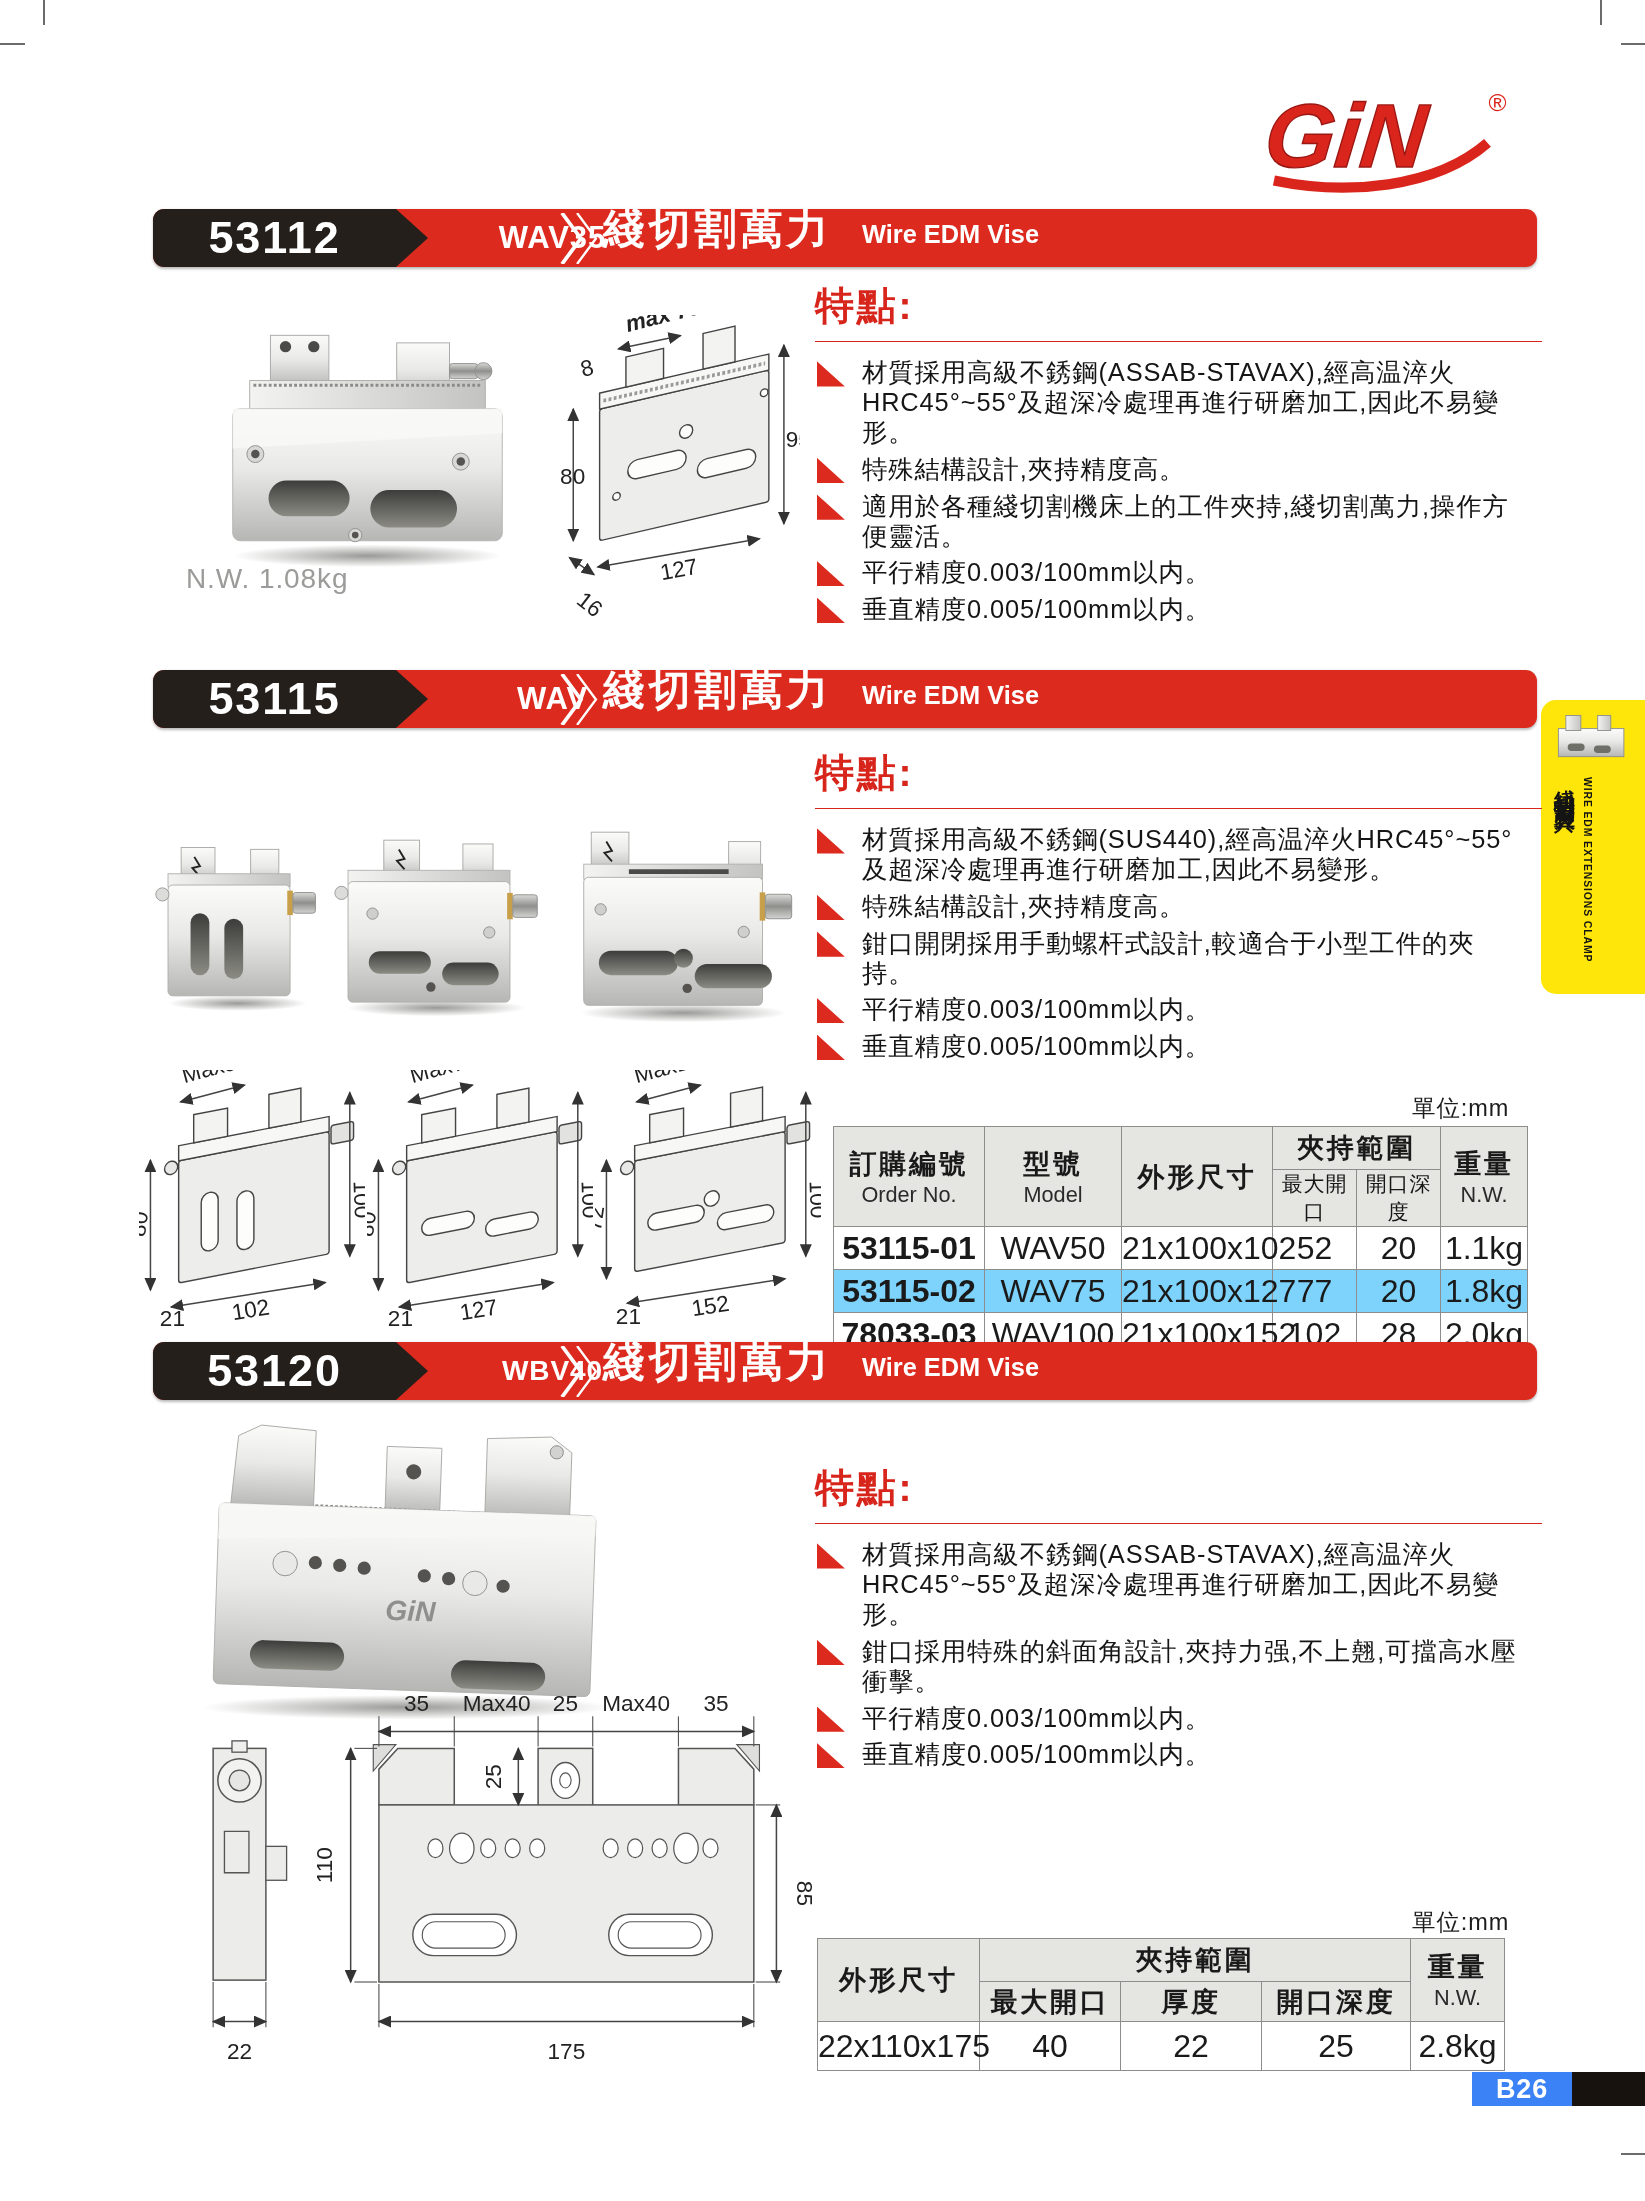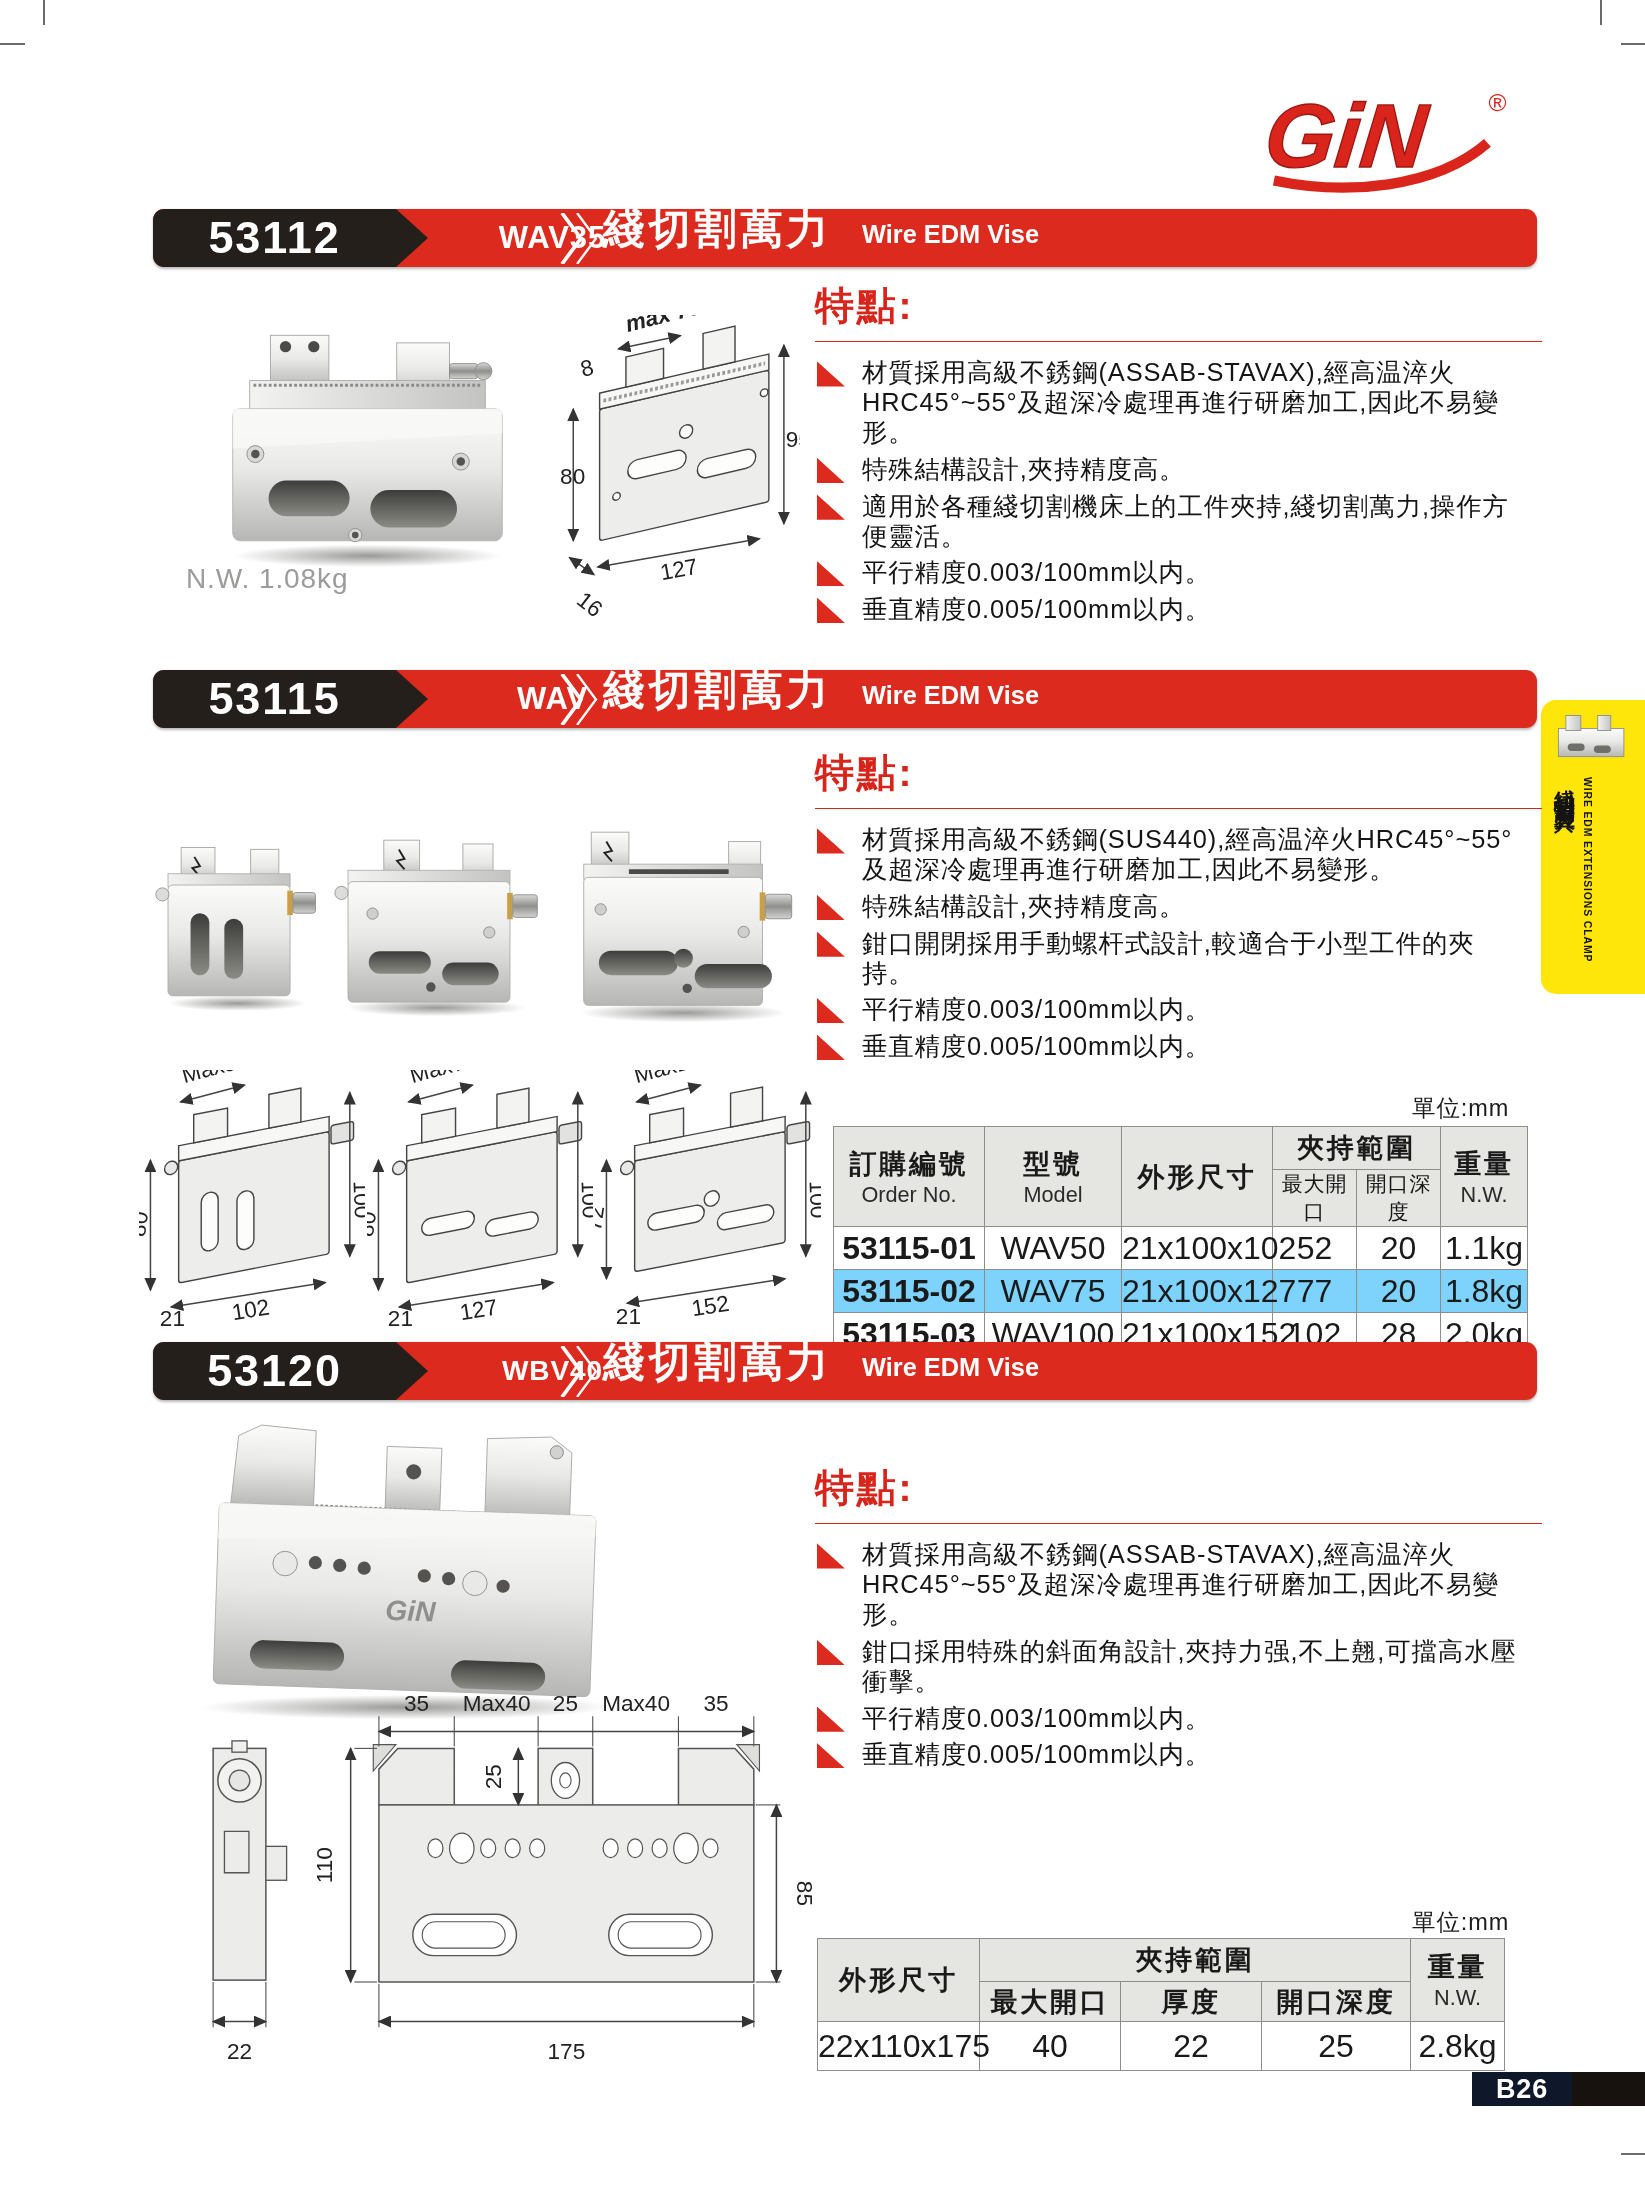--- a/index.html
+++ b/index.html
@@ -46,21 +46,21 @@
   .spec tr.alt td{background:#7dd3fc;}
   .h1{height:43px;padding-left:39px;} .h2{height:40px;} .dr{height:43px;}
   
   .side-tab{position:absolute;left:1541px;top:700px;width:104px;height:294px;background:#ffe60a;
             border-radius:15px 0 0 15px;overflow:hidden;}
   .side-tab-inner{display:flex;flex-direction:row;justify-content:flex-start;padding:7.5px 0 0 9.4px;}
   .tab-zh{writing-mode:vertical-rl;text-orientation:upright;font-size:21px;font-weight:700;letter-spacing:3.8px;color:#141414;}
   .tab-en{writing-mode:vertical-rl;font-size:10.4px;font-weight:700;letter-spacing:0.9px;color:#141414;margin-left:3.8px;margin-top:3.8px;}
   
   .page-badge{position:absolute;left:1472px;top:2072px;width:173px;height:34px;display:flex;}
-  .badge-red{background:#0f172a;color:#fff;font-weight:800;font-size:27px;width:100px;
+  .badge-red{background:#3b82f6;color:#fff;font-weight:800;font-size:27px;width:100px;
              display:flex;align-items:center;justify-content:center;letter-spacing:0.9px;}
   .badge-black{background:#18120f;flex:1;}
   svg text{font-family:"Liberation Sans","DejaVu Sans",sans-serif;}
   .dim{fill:#222;font-size:24px;}
   .dimline{stroke:#444;stroke-width:1.6;}
   .ext{stroke:#555;stroke-width:1.2;}
 </style>
 </head>
 <body>
 
@@ -412,21 +412,21 @@
     </tr>
     <tr class="dr alt">
       <td class="b">53115-02</td>
           <td>WAV75</td>
       <td>21x100x127</td>
           <td>77</td>
       <td>20</td>
           <td>1.8kg</td>
     </tr>
     <tr class="dr">
-      <td class="b">53115-03</td>
+      <td class="b">78033-03</td>
           <td>WAV100</td>
       <td>21x100x152</td>
           <td>102</td>
       <td>28</td>
           <td>2.0kg</td>
     </tr>
   </tbody>
     </table>
 
   <div class="banner" style="top:1342px">

